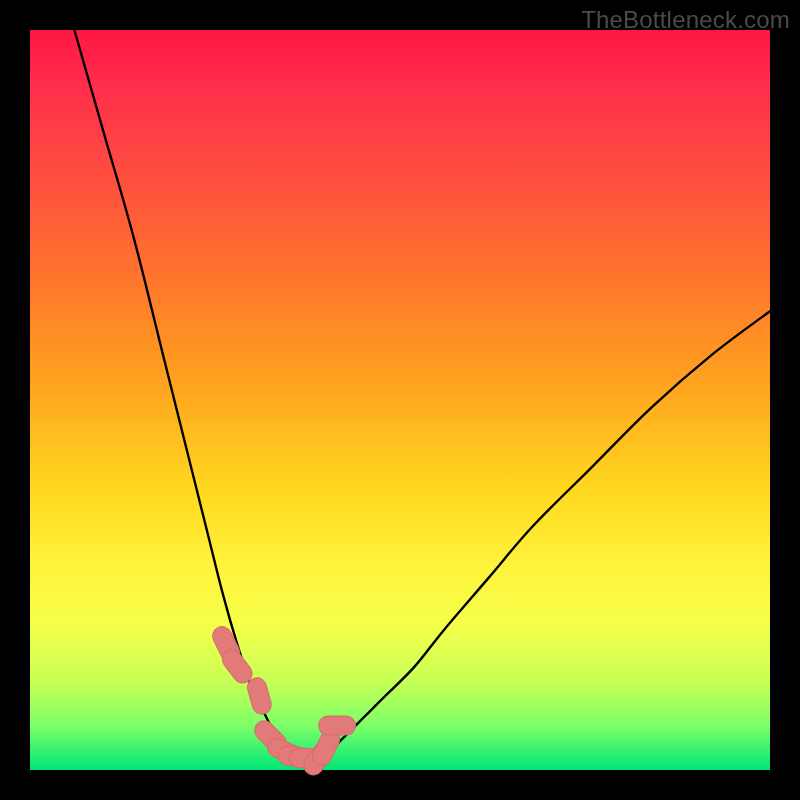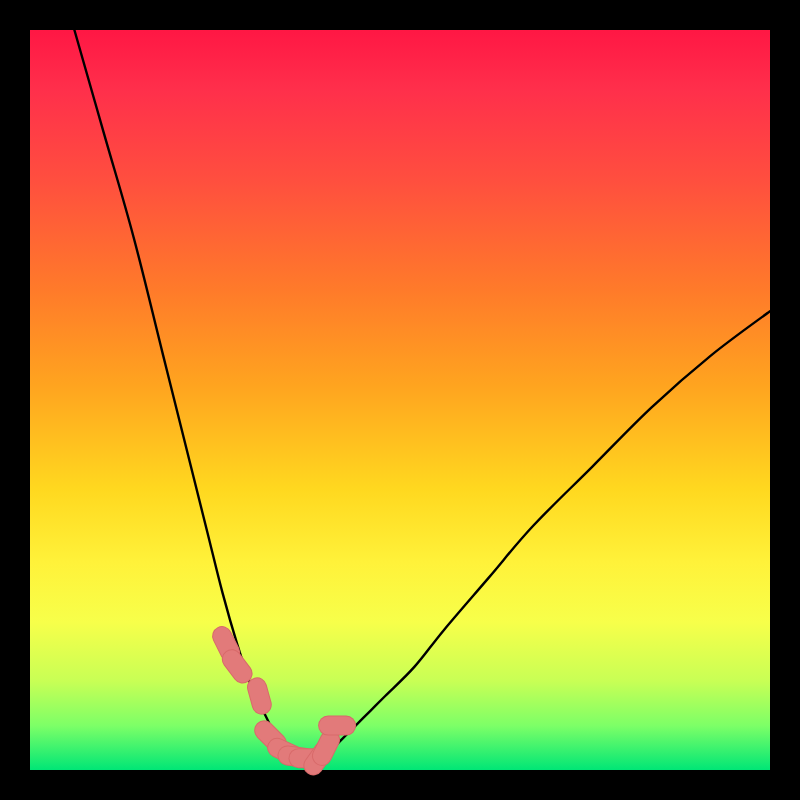--- a/index.html
+++ b/index.html
@@ -58,20 +58,21 @@
     width: 740px;
     height: 740px;
     overflow: visible;
   }
 </style>
 </head>
 <body>
 
 <div class="frame">
 
+  <div class="watermark">TheBottleneck.com</div>
 
   <div class="plot-area">
     <svg class="curves" viewBox="0 0 740 740">
       <path id="curve-left" fill="none" stroke-width="2.4" stroke-linecap="round" d="M 44.4 0 C 49.728 18.648000000000003, 63.344 66.30400000000002, 74 103.60000000000002 C 84.656 140.89600000000002, 92.94400000000002 167.24000000000007, 103.60000000000001 207.20000000000005 C 114.256 247.16000000000003, 122.54399999999998 282.976, 133.2 325.59999999999997 C 143.856 368.22399999999993, 154.80800000000002 412.032, 162.8 444 C 170.792 475.968, 172.272 481.888, 177.6 503.2 C 182.928 524.512, 187.072 542.42, 192.4 562.4 C 197.728 582.38, 201.872 596.884, 207.20000000000002 614.2 C 212.52800000000002 631.5160000000001, 218.004 647.9440000000001, 222 658.6 C 225.996 669.256, 226.736 668.072, 229.4 673.4 C 232.06400000000002 678.728, 234.136 682.8720000000001, 236.8 688.2 C 239.46400000000003 693.528, 241.536 699.004, 244.20000000000002 703 C 246.86400000000003 706.996, 248.93600000000004 707.736, 251.60000000000002 710.4 C 254.264 713.064, 256.336 715.136, 259 717.8 C 261.664 720.4639999999999, 262.404 722.5360000000001, 266.4 725.2 C 270.39599999999996 727.864, 278.536 731.268, 281.2 732.6" stroke="#000000"></path>
       <path id="curve-right" fill="none" stroke-width="2.4" stroke-linecap="round" d="M 281.2 732.6 C 283.864 731.268, 290.67199999999997 729.196, 296 725.2 C 301.32800000000003 721.2040000000001, 305.472 715.728, 310.8 710.4 C 316.12800000000004 705.072, 320.272 700.928, 325.6 695.6 C 330.92800000000005 690.272, 335.07200000000006 686.1279999999999, 340.40000000000003 680.8 C 345.728 675.472, 347.20799999999997 673.992, 355.2 666 C 363.192 658.008, 374.144 648.388, 384.8 636.4 C 395.456 624.4119999999999, 401.08000000000004 615.384, 414.40000000000003 599.4 C 427.72 583.4159999999999, 442.81600000000003 566.248, 458.8 547.6 C 474.784 528.952, 484.5520000000001 515.78, 503.20000000000005 495.79999999999995 C 521.8480000000001 475.81999999999994, 541.088 457.91200000000003, 562.4 436.6 C 583.712 415.288, 600.288 397.38000000000005, 621.6 377.40000000000003 C 642.912 357.42, 659.488 342.916, 680.8000000000001 325.59999999999997 C 702.1120000000001 308.28399999999993, 729.344 289.192, 740 281.2" stroke="#000000"></path>
       <g id="markers">
           <line x1="192.07507764050038" y1="606.1501552810008" x2="200.12492235949966" y2="622.2498447189993" stroke="#d86a6a" stroke-width="20" stroke-linecap="round"></line>
           <line x1="192.07507764050038" y1="606.1501552810008" x2="200.12492235949966" y2="622.2498447189993" stroke="#e27a7a" stroke-width="18" stroke-linecap="round"></line>
           <line x1="201.8" y1="629.1999999999999" x2="212.60000000000002" y2="643.6" stroke="#d86a6a" stroke-width="20" stroke-linecap="round"></line>
           <line x1="201.8" y1="629.1999999999999" x2="212.60000000000002" y2="643.6" stroke="#e27a7a" stroke-width="18" stroke-linecap="round"></line>

